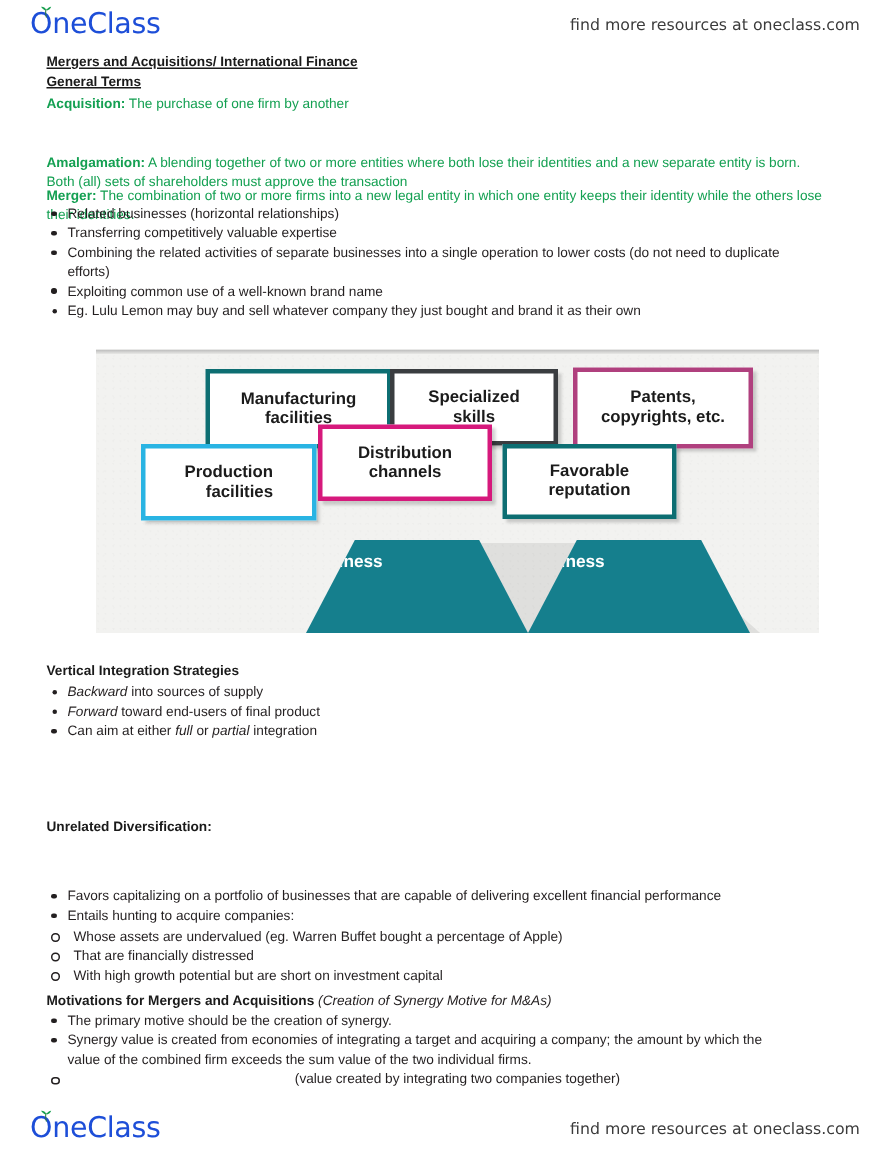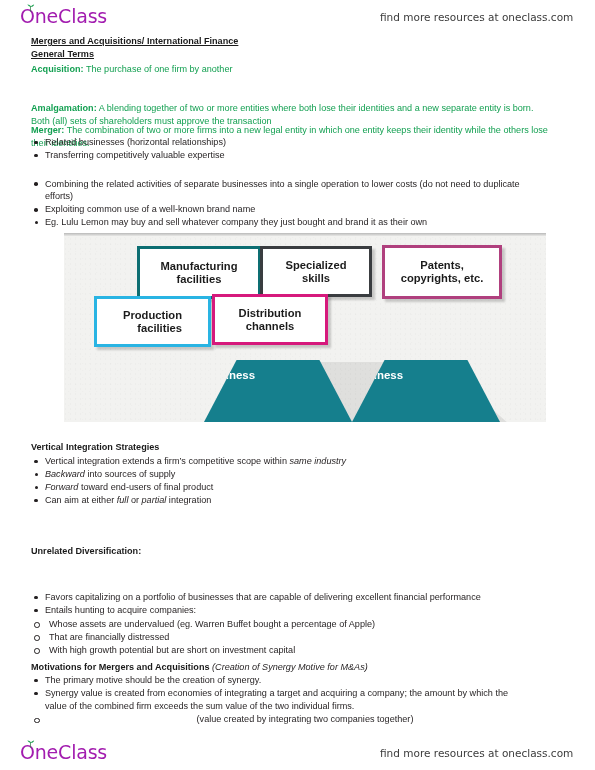--- a/index.html
+++ b/index.html
@@ -30,21 +30,21 @@
   .logo {
     position: absolute;
     left: 20px;
     display: flex;
     align-items: flex-start;
     height: 26px;
   }
   .logo-text {
     font-family: "DejaVu Sans", sans-serif;
     font-size: 19px;
-    color: #a21caf;
+    color: #1d4ed8;
     letter-spacing: -0.2px;
     line-height: 24px;
     font-weight: 400;
   }
   .logo-leaf {
     position: absolute;
     left: 5.5px;
     top: 0px;
     width: 9px; height: 8px;
   }
@@ -164,21 +164,21 @@
     z-index: 4;
   }
   
   .b-prod {
     left: 30px; top: 63px; width: 117px; height: 51px;
     border: 3.4px solid #29b4e3;
     z-index: 5;
     text-align: right;
   }
   .b-dist {
-    left: 148px; top: 61px; width: 116px; height: 51px;
+    left: 148px; top: 50px; width: 116px; height: 51px;
     border: 3.4px solid #d6197c;
     z-index: 5;
   }
   .b-favo {
     left: 271px; top: 63px; width: 116px; height: 50px;
     border: 3.2px solid #0d6e72;
     z-index: 5;
   }
   .tri {
     position: absolute;
@@ -252,21 +252,21 @@
       <b>Merger:</b><span> The combination of two or more firms into a new legal entity in which one entity keeps their identity while the others lose their identities.</span>
     </div>
     <div class="blk green" style="left:31px; top:102px; width:518px;">
       <b>Amalgamation:</b><span> A blending together of two or more entities where both lose their identities and a new separate entity is born.  Both (all) sets of shareholders must approve the transaction</span>
     </div>
 
     <div class="blk" style="left:31px; top:136px; width:530px;">
       <ul class="lv ind1">
         <li>Related businesses (horizontal relationships)</li>
         <li>Transferring competitively valuable expertise</li>
-        <li style="width:500px;margin-top:16px;">Combining the related activities of separate businesses into a single operation to lower costs (do not need to duplicate efforts)</li>
+        <li style="width:500px;">Combining the related activities of separate businesses into a single operation to lower costs (do not need to duplicate efforts)</li>
         <li>Exploiting common use of a well-known brand name</li>
       </ul>
       <ul class="lv sm ind3" style="margin-top:0.5px;">
         <li style="width:470px;">Eg. Lulu Lemon may buy and sell whatever company they just bought and brand it as their own</li>
       </ul>
     </div>
 
     <div class="diagram">
       <div class="tri-shadow"></div>
 
@@ -287,27 +287,27 @@
       </div>
       <div class="dbox b-pate">
         <div><span>Patents,</span><br><span>copyrights, etc.</span></div>
       </div>
       <div class="dbox b-prod">
         <div><span>Production</span><br><span>facilities</span></div>
       </div>
       <div class="dbox b-dist">
         <div><span>Distribution</span><br><span>channels</span></div>
       </div>
+      <div class="dbox b-favo">
+        <div><span>Favorable</span><br><span>reputation</span></div>
+      </div>
     </div>
 
     <div class="blk hd" style="left:31px; top:441px;">Vertical Integration Strategies</div>
     <div class="blk" style="left:31px; top:455px; width:530px;">
-      <ul class="lv ind1">
-        <li><span>Vertical integration extends a firm’s competitive scope within </span><span class="it">same industry</span></li>
-      </ul>
       <ul class="lv sm ind2">
         <li><span class="it">Backward</span><span> into sources of supply</span></li>
         <li><span class="it">Forward</span><span> toward end-users of final product</span></li>
       </ul>
       <ul class="lv ind1">
         <li><span>Can aim at either </span><span class="it">full</span><span> or </span><span class="it">partial</span><span> integration</span></li>
       </ul>
     </div>
 
     <div class="blk hd" style="left:31px; top:545px;">Unrelated Diversification:</div>

